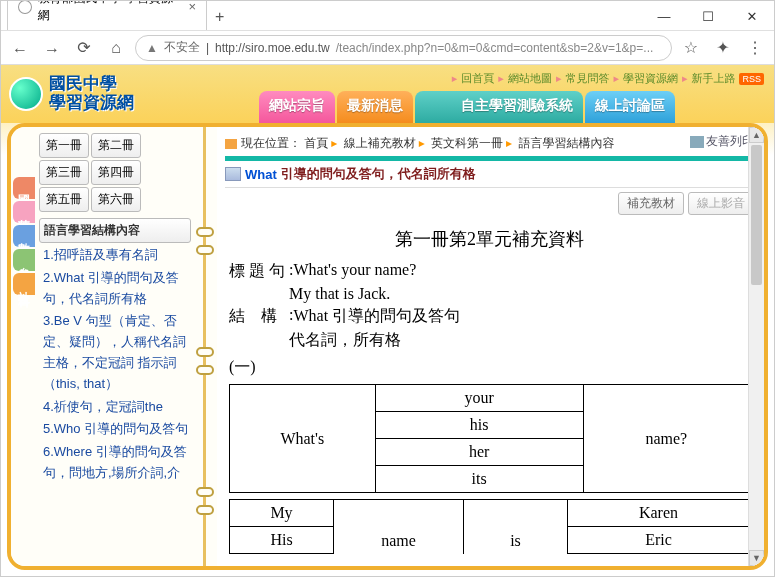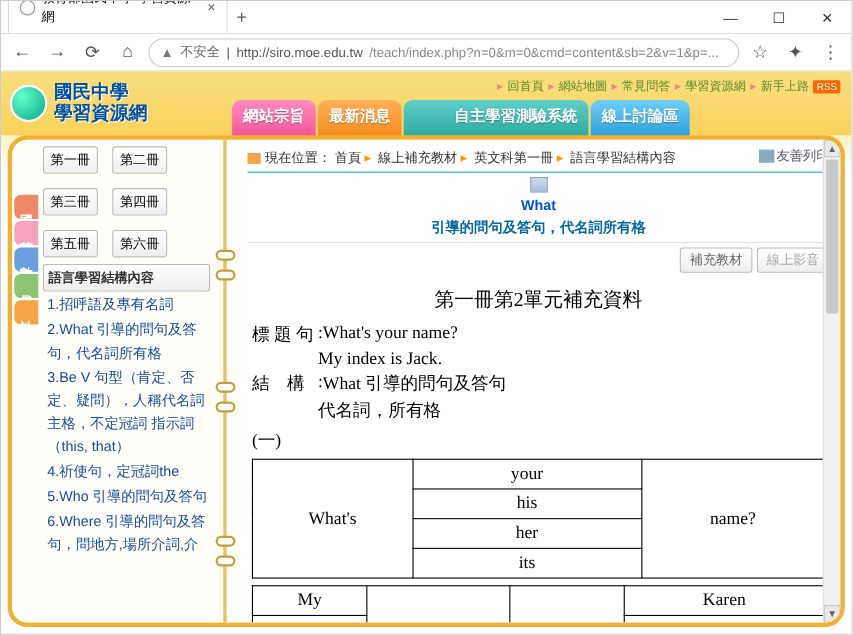--- a/index.html
+++ b/index.html
@@ -29,61 +29,61 @@
   .logo-text { color:#0050a4; font-weight:bold; text-shadow:1px 1px #fff; line-height:1.1; }
   .logo-text .t1 { font-size:17px; }
   .logo-text .t2 { font-size:17px; }
   .quicklinks { position:absolute; right:10px; top:6px; font-size:11px; color:#7a5; display:flex; gap:4px; align-items:center; }
   .quicklinks a { color:#5a8a2a; }
   .quicklinks .arrow { color:#e88; }
   .rss { background:#f60; color:#fff; font-size:9px; padding:1px 3px; border-radius:2px; }
   
   .navmenu { position:absolute; left:210px; top:26px; display:flex; }
   .navtab { padding:6px 10px 10px; color:#fff; font-weight:bold; font-size:14px; border-radius:8px 8px 0 0; margin-right:2px; text-shadow:0 1px 1px rgba(0,0,0,.3); }
-  .nt-pink { background: linear-gradient(#ff8bbf,#f4549a); }
+  .nt-pink { background: linear-gradient(#ff8bbf,#f4549a); margin-left: 48px; }
   .nt-orange { background: linear-gradient(#ffb05a,#f48a1a); }
   .nt-red { background: linear-gradient(#ff7a7a,#e84a4a); }
   .nt-teal { background: linear-gradient(#5fd0c8,#2aa99f); padding-left: 46px; }
   .nt-cyan { background: linear-gradient(#6dcff6,#2a9ed8); }
   
   
   .mainwrap { position:absolute; left:6px; right:6px; top:58px; bottom:6px; border:4px solid #f0b030; border-radius:18px; background:#fffef8; overflow:hidden; display:flex; }
   
   
   .subjtabs { width:24px; background:#fffef8; display:flex; flex-direction:column; padding-top:50px; gap:2px; padding-left:2px;}
   .subjtab { writing-mode: vertical-rl; text-orientation: upright; padding:8px 3px; border-radius:6px 0 0 6px; color:#fff; font-size:12px; font-weight:bold; letter-spacing:2px; }
   .st-red { background:#e86; }
   .st-pink { background:#f7a3c0; }
   .st-blue { background:#6aa0e0; }
   .st-green { background:#8cc474; }
   .st-orange { background:#f4a442; }
   
   .leftcol { width:158px; border-right: none; padding:4px 0 0 2px; background:#fffef8; overflow:hidden; }
-  .volbtns { display:flex; flex-wrap:wrap; gap:13px; padding:2px; }
+  .volbtns { display:flex; flex-wrap:wrap; gap:2px; padding:2px; }
   .volbtn { border:1px solid #bbb; background:linear-gradient(#fff,#eee); padding:3px 6px; font-size:12px; border-radius:3px; }
   .lefthdr { background:linear-gradient(#fff,#eee); border:1px solid #bbb; border-radius:3px; margin:4px 2px 2px; padding:3px 4px; font-size:12px; font-weight:bold; color:#333; }
   .leftlist { padding:0 4px 0 6px; font-size:13px; color:#1a4aa0; line-height:1.6; height:360px; overflow:hidden; }
   .leftlist div { margin-bottom:2px; }
   
   
   .spine { width:24px; position:relative; background:#fffef8; }
   .spine::before { content:""; position:absolute; left:10px; top:0; bottom:0; width:3px; background:#e8c060; }
   .ring { position:absolute; left:3px; width:18px; height:10px; border:2px solid #bfa040; border-radius:6px; background:#fffef8; }
   
   .rightcol { flex:1; background:#fff; padding:6px 10px 0 8px; overflow:hidden; position:relative; }
   .breadcrumb { font-size:12px; color:#333; padding:2px 0; }
   .breadcrumb .ic { display:inline-block; width:12px; height:10px; background:#f4a442; margin-right:4px; vertical-align:middle; }
   .breadcrumb .sep { color:#f90; padding:0 3px; }
   .printlink { position:absolute; right:10px; top:6px; font-size:12px; color:#556; }
   .printlink .picon { display:inline-block; width:14px; height:12px; background:#8ab; margin-right:2px; vertical-align:middle; }
   
-  .titleline { padding:4px 0; border-top:1px solid #14b8a6; border-bottom:1px solid #ddd; margin-top:2px; display:flex; align-items:center; gap:4px;flex-direction:column; }
+  .titleline { padding:4px 0; border-top:5px solid #14b8a6; border-bottom:1px solid #ddd; margin-top:2px; display:flex; align-items:center; gap:4px; }
   .titleline .doc { display:inline-block; width:16px; height:14px; background:linear-gradient(#cde,#abd); border:1px solid #89b; }
   .titleline .blue { color:#0050d4; font-weight:bold; font-size:13px; }
-  .titleline .rest { color:#0369a1; font-weight:bold; font-size:13px; }
+  .titleline .rest { color:#7f1d1d; font-weight:bold; font-size:13px; }
   
   .rightbtns { display:flex; gap:4px; justify-content:flex-end; padding:4px 0; }
   .rbtn { border:1px solid #bbb; background:linear-gradient(#fff,#eee); padding:2px 8px; font-size:12px; border-radius:3px; color:#666; }
   .rbtn.disabled { color:#aaa; }
   
   .content { padding:4px 4px 0 4px; font-family: "PMingLiU","Times New Roman",serif; font-size:16px; color:#000; }
   .content h3 { text-align:center; font-size:18px; font-weight:normal; margin:4px 0 10px; }
   .row { display:flex; margin:3px 0; }
   .lbl { width:60px; letter-spacing:4px; }
   .lbl2 { width:60px; }
@@ -218,21 +218,21 @@
 
       <div class="rightbtns">
         <div class="rbtn">補充教材</div>
         <div class="rbtn disabled">線上影音</div>
       </div>
 
       <div class="content">
         <h3>第一冊第2單元補充資料</h3>
         <div class="row"><span class="lbl">標題句</span>: <span class="val">What's your name?</span></div>
         <div class="row indent">
-            <span class="val">My index is Jack.</span>
+            <span class="val">My that is Jack.</span>
           </div>
         <div class="row"><span class="lbl2">結　構</span>: <span>What 引導的問句及答句</span></div>
         <div class="row indent">
             <span>代名詞，所有格</span>
           </div>
         <div class="sec">(一)</div>
 
         <table class="gram">
           <tbody>
               <tr>

